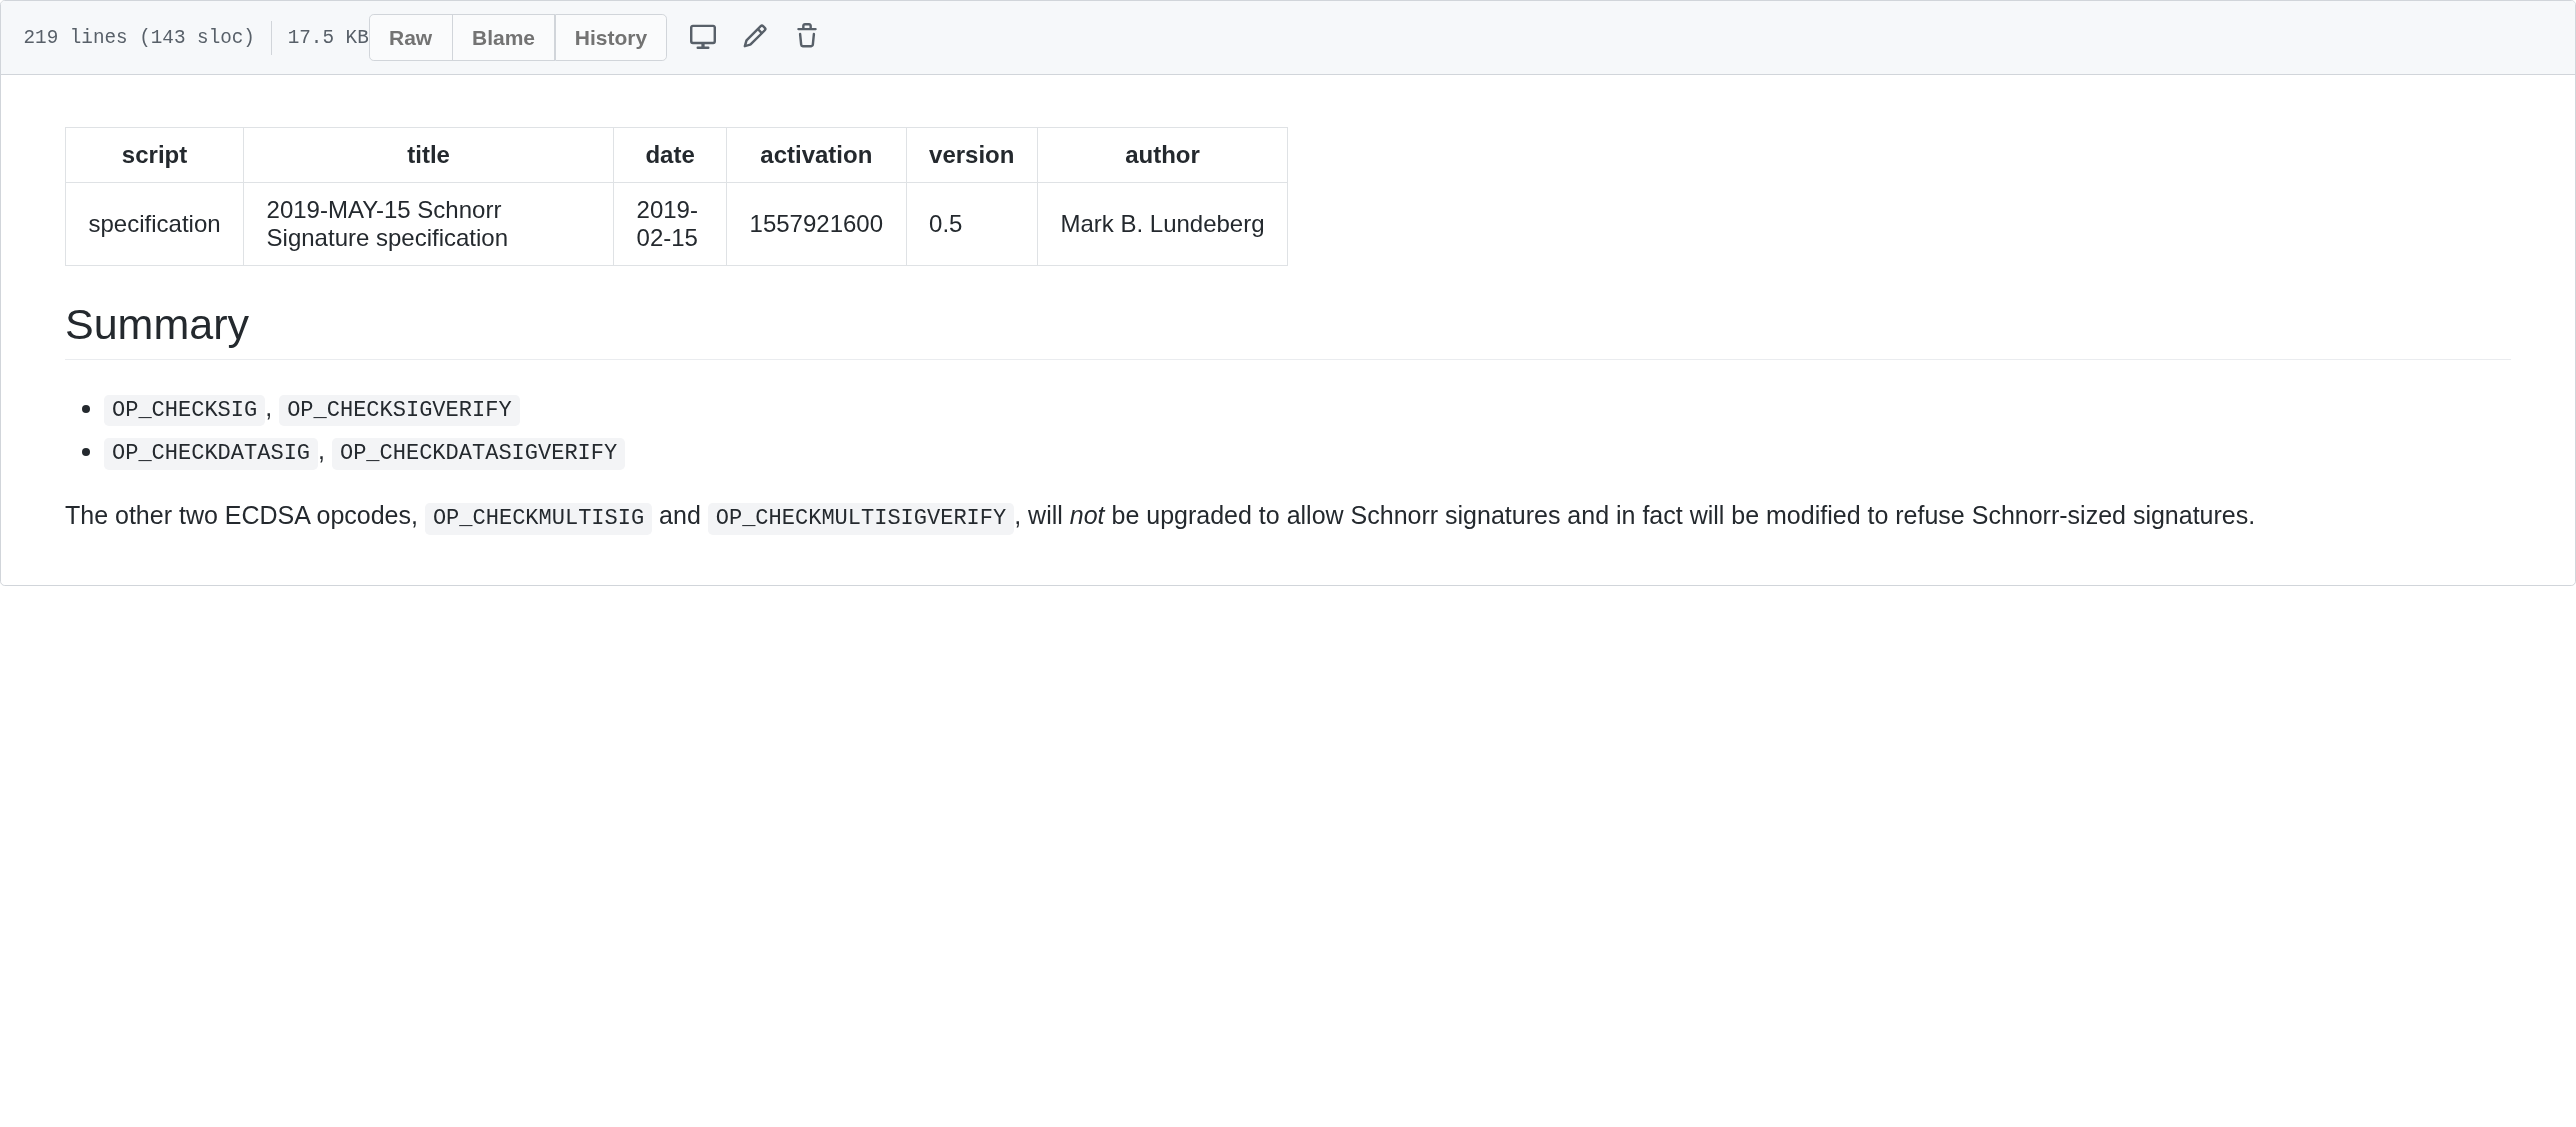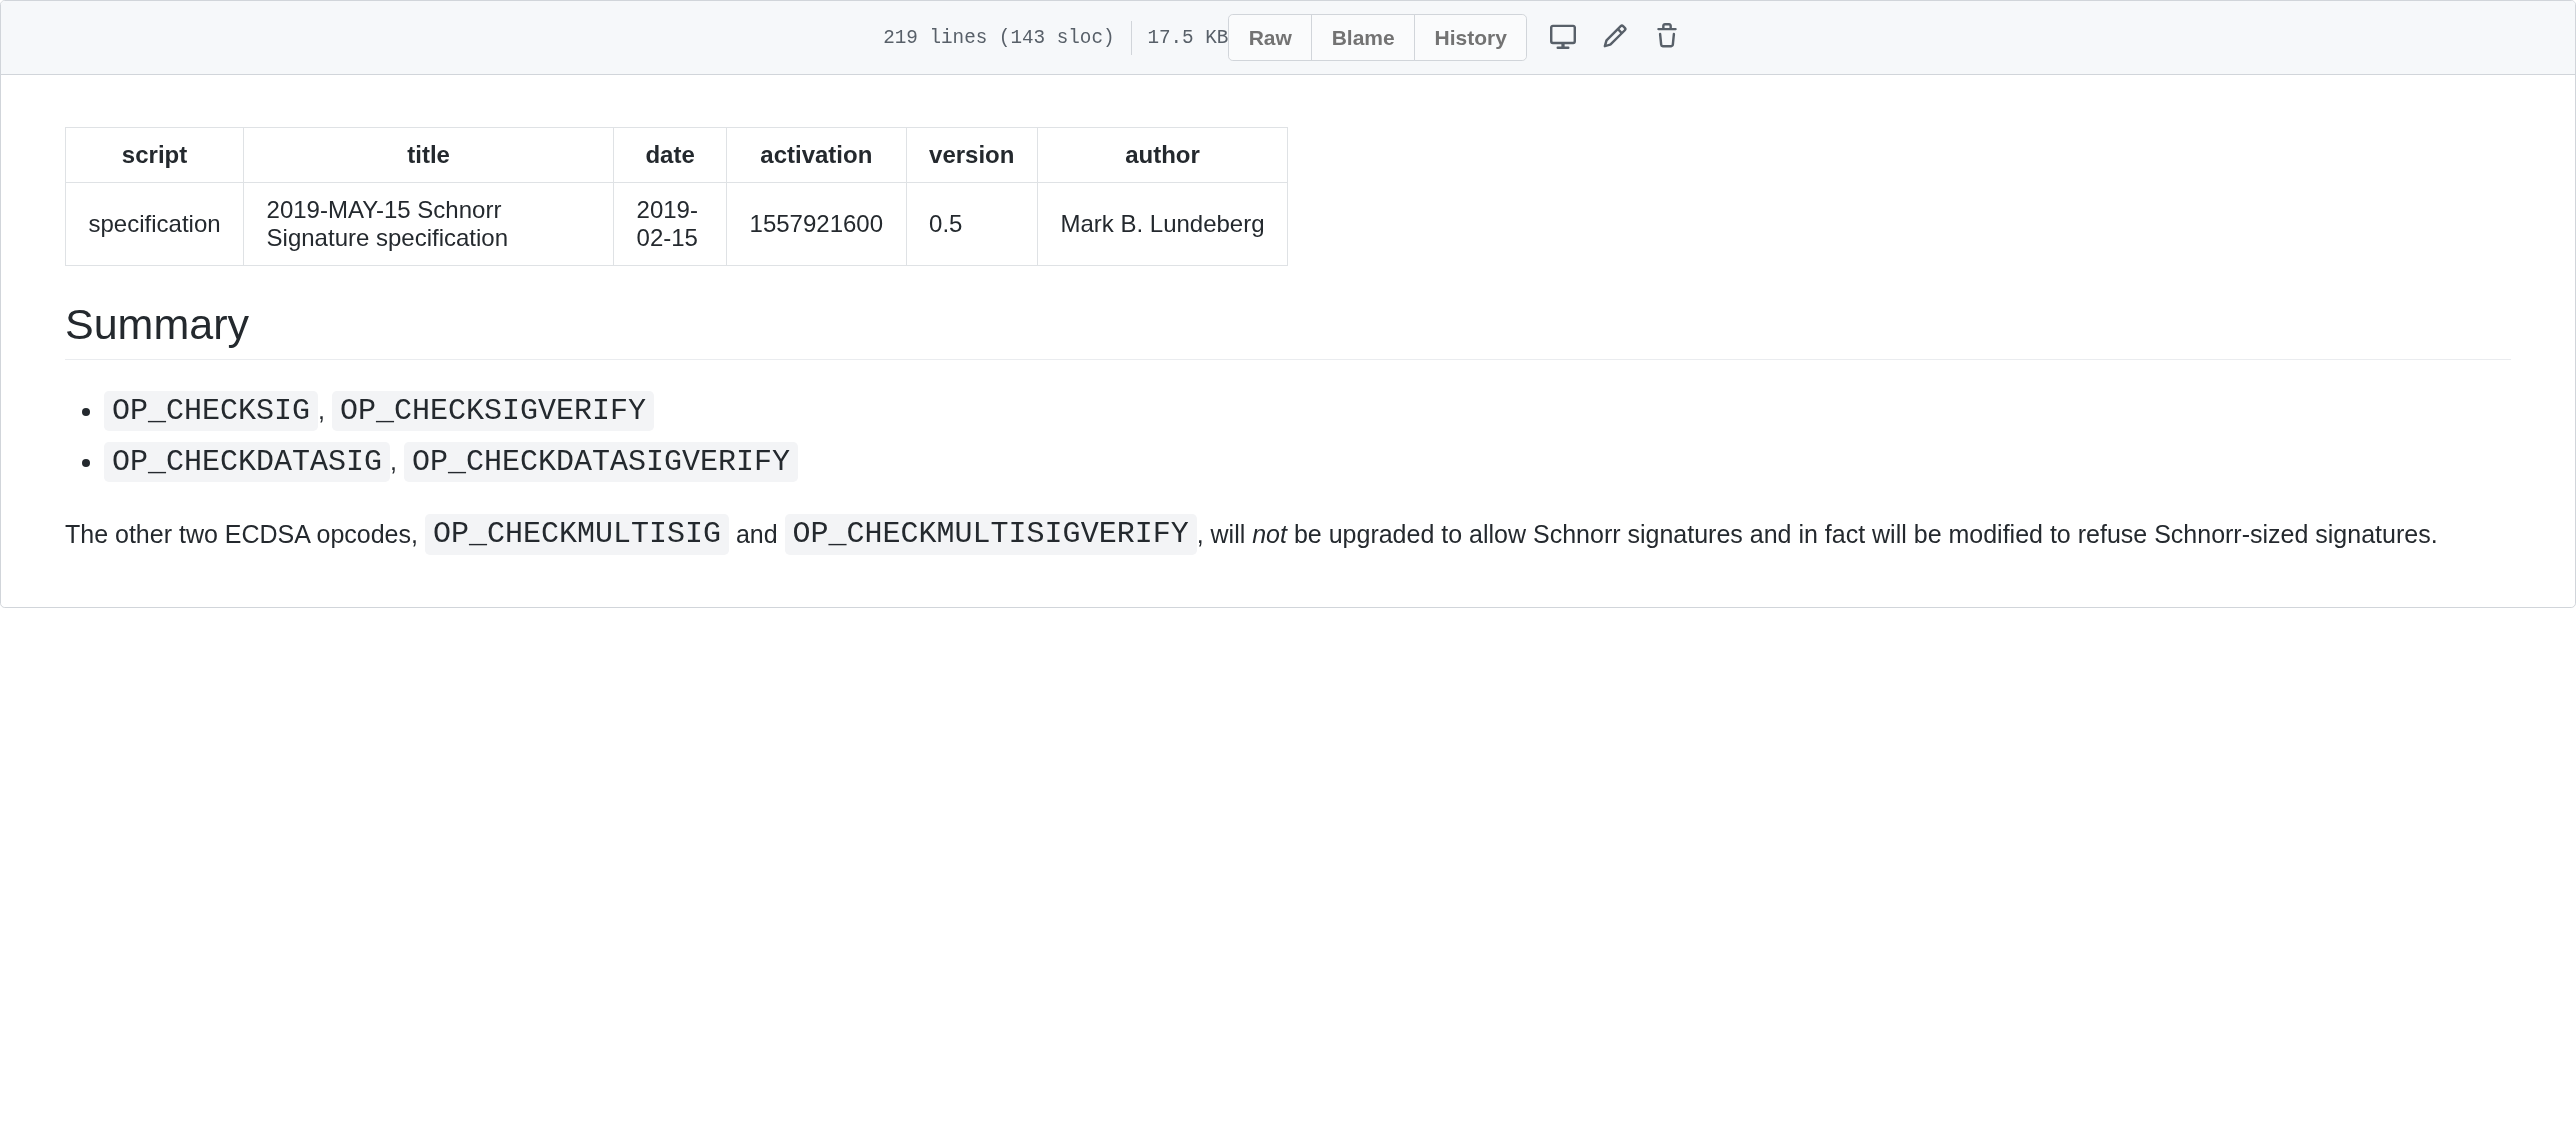--- a/index.html
+++ b/index.html
@@ -18,21 +18,21 @@
       border-radius: 4.8px;
       margin: 0 auto;
       overflow: hidden;
     }
     .file-header {
       background: #f6f8fa;
       border-bottom: 0.8px solid #d1d5da;
       padding: 13px 22.5px;
       display: flex;
       align-items: center;
-      justify-content: center;
+      justify-content: flex-start;
     }
     .file-info {
       display: flex;
       align-items: center;
       font-family: SFMono-Regular, Consolas, "Liberation Mono", Menlo, monospace;
       font-size: 19.3px;
       color: #586069;
     }
     .file-info-divider {
       width: 0.8px;
@@ -125,21 +125,21 @@
     .markdown-body li {
       font-size: 25px;
       line-height: 1.7;
       list-style-type: disc;
     }
     .markdown-body code {
       background: #f3f4f6;
       border-radius: 4.8px;
       padding: 3.2px 8px;
       font-family: SFMono-Regular, Consolas, "Liberation Mono", Menlo, monospace;
-      font-size: 30px;
+      font-size: 22px;
       text-align: center;
     }
     .markdown-body em {
       font-style: italic;
     }
   </style>
 </head>
 <body>
 
 <div class="file-box">

